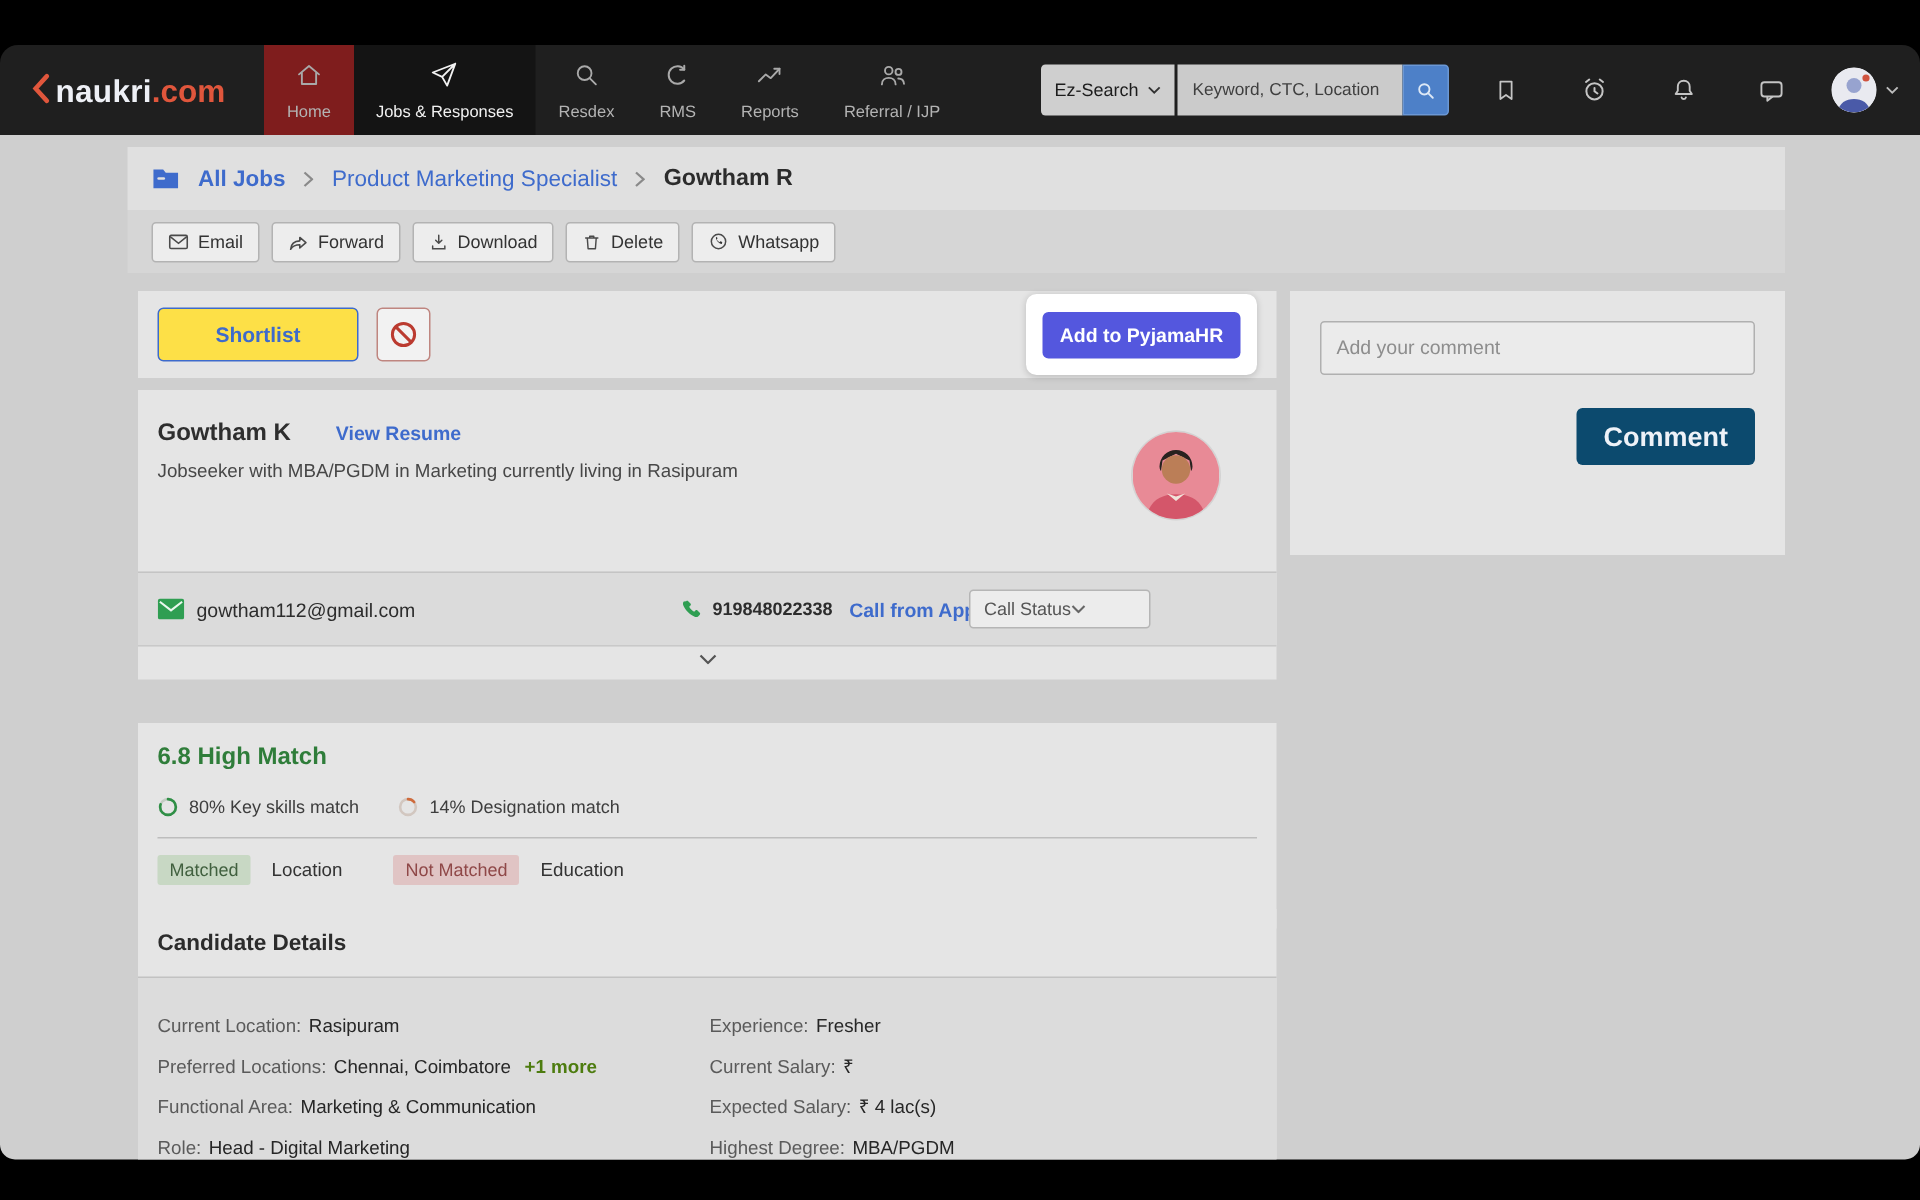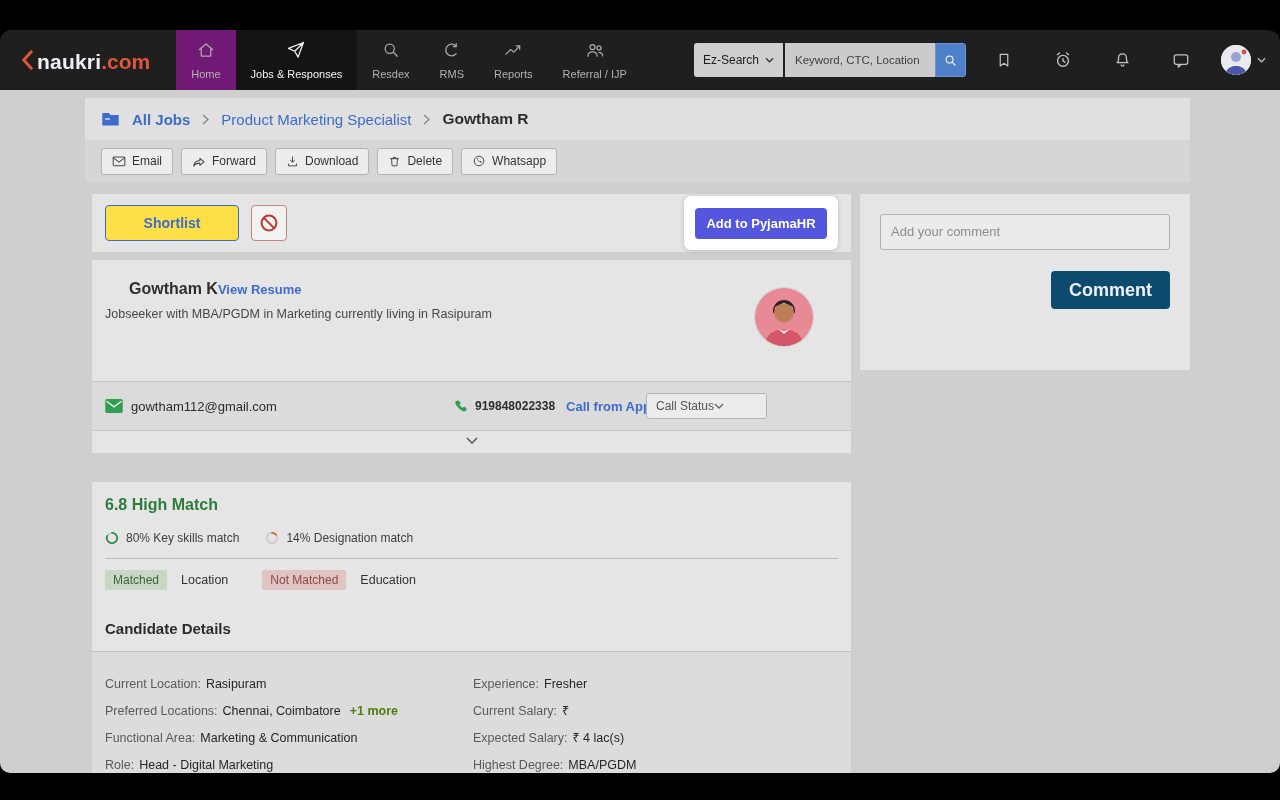--- a/index.html
+++ b/index.html
@@ -11,21 +11,21 @@
   .navbar { position:absolute; top:30px; left:0; right:0; height:60px; background:#1f1f1f;
             border-radius:12px 12px 0 0; display:flex; align-items:center; padding:0 14px; }
   .logo { display:flex; align-items:baseline; margin-left:6px; margin-right:26px; cursor:pointer; }
   .logo-mark { margin-right:2px; transform:translateY(2px); }
   .logo-name { font-size:21px; font-weight:700; color:#eef0f6; letter-spacing:.2px; }
   .logo-tld  { font-size:21px; font-weight:700; color:#e0563c; }
   .nav-item { display:flex; flex-direction:column; align-items:center; justify-content:center;
               height:60px; padding:0 15px; color:#b3b3b3; cursor:pointer; }
   .nav-item svg { stroke:#a9a9a9; }
   .nav-item .nav-label { font-size:11px; margin-top:4px; white-space:nowrap; }
-  .nav-item.tile { background:#701a75; }
+  .nav-item.tile { background:#7f1d1d; }
   .nav-item.active { background:#141414; color:#f2f2f2; }
   .nav-item.active svg { stroke:#f2f2f2; }
   .nav-right { display:flex; align-items:center; margin-left:auto; }
   .ez-search { display:flex; align-items:center; gap:6px; height:34px; padding:0 9px;
                background:#cfcfcf; border-radius:3px 0 0 3px; font-size:12px; color:#1c1c1c; cursor:pointer; }
   .search-wrap { display:flex; margin-left:2px; margin-right:26px; }
   .search-input { width:150px; height:34px; border:none; outline:none; background:#cbcbcb;
                   font-size:11.5px; padding:0 10px; color:#222; font-family:"Liberation Sans",sans-serif; }
   .search-input::placeholder { color:#3f3f3f; }
   .search-btn { width:31px; height:34px; background:#4d80c8; border:1px solid #6b97d4; border-radius:0 3px 3px 0;
@@ -62,21 +62,21 @@
                    justify-content:center; cursor:pointer; }
   .block-btn { width:36px; height:36px; margin-left:12px; background:#f2f2f2; border:1.5px solid #bf8680;
                border-radius:4px; display:flex; align-items:center; justify-content:center; cursor:pointer; }
   .spotlight { margin-left:auto; width:154px; height:54px; background:#ffffff; border-radius:7px;
                box-shadow:0 1px 5px rgba(0,0,0,.18); display:flex; align-items:center; justify-content:center; }
   .pyjama-btn { width:132px; height:31px; background:#5457de; border:none; border-radius:4px; color:#fff;
                 font-size:13px; font-weight:600; display:flex; align-items:center; justify-content:center; cursor:pointer; }
 
   
   .candidate-card { left:92px; top:170px; width:759px; height:193px; }
-  .cand-head { padding:20px 13px 0 13px; display:flex; align-items:baseline; gap:0;margin-left:24px; }
+  .cand-head { padding:20px 13px 0 13px; display:flex; align-items:baseline; gap:30px; }
   .cand-name { font-size:16px; font-weight:700; color:#2e2e2e; }
   .view-resume { font-size:13px; font-weight:600; color:#3e6bcc; cursor:pointer; }
   .cand-summary { padding:9px 13px 0 13px; font-size:12.5px; color:#474747; }
   .cand-avatar { position:absolute; left:663px; top:28px; width:58px; height:58px; border-radius:50%;
                  overflow:hidden; box-shadow:0 0 0 1px rgba(0,0,0,.08); }
   .contact-strip { position:absolute; left:0; right:0; top:121px; height:50px; background:#dbdbdb;
                    border-top:1px solid #c4c4c4; border-bottom:1px solid #c9c9c9; }
   .contact-mail { position:absolute; left:13px; top:0; height:48px; display:flex; align-items:center; gap:8px; }
   .contact-email { font-size:13px; color:#2d2d2d; }
   .contact-phone { position:absolute; left:361px; top:0; height:48px; display:flex; align-items:center; gap:7px; }

